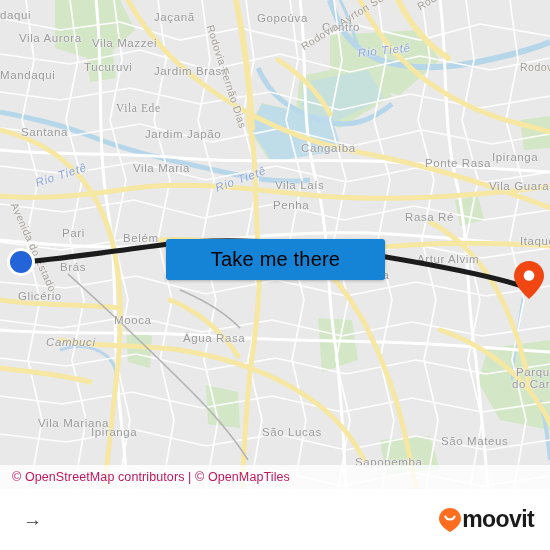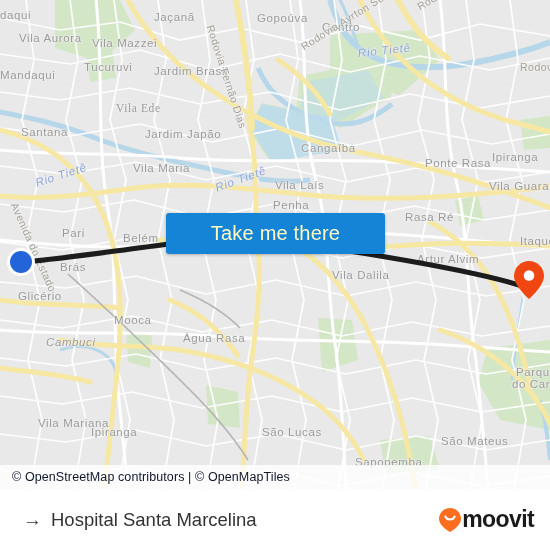--- a/index.html
+++ b/index.html
@@ -82,44 +82,44 @@
     left: 514px;
     top: 261px;
     width: 30px;
     height: 38px;
   }
 
   
   #take-me-there {
     position: absolute;
     left: 166px;
-    top: 213px;
+    top: 239px;
     width: 219px;
     height: 41px;
     background: #1583d6;
     border: none;
     border-radius: 3px;
-    color: #fef9c3;
+    color: #000000;
     font-family: "Liberation Sans", sans-serif;
     font-size: 20px;
     letter-spacing: 0.2px;
     cursor: pointer;
     box-shadow: 0 1px 3px rgba(0,0,0,0.25);
     padding: 0;
   }
 
   
   #attribution {
     position: absolute;
     left: 0;
     top: 465px;
     width: 550px;
     height: 24px;
     background: rgba(255,255,255,0.80);
-    color: #0f172a;
+    color: #be185d;
     font-size: 12.5px;
     display: flex;
     align-items: center;
     padding-left: 12px;
     box-sizing: border-box;
     letter-spacing: 0.1px;
   }
 
   
   #footer {
@@ -331,21 +331,20 @@
     </div>
 
     <button id="take-me-there" style="background: rgb(21, 131, 214);">Take me there</button>
 
     <div id="attribution">© OpenStreetMap contributors | © OpenMapTiles</div>
   </div>
 
   <div id="footer">
     <div id="trip">
       <span class="arrow">→</span>
-      <span>Hospital Santa Marcelina</span>
     </div>
     <div id="brand">
       <svg width="22" height="24" viewBox="0 0 22 24">
         <path id="brand-pin" d="M11 0 C4.9 0 0 4.9 0 11 C0 18 11 24 11 24 C11 24 22 18 22 11 C22 4.9 17.1 0 11 0 Z" fill="#ff6d1f"></path>
         <path d="M6.4 8.6 C7.4 12.4 14.6 12.4 15.6 8.6" stroke="#ffffff" stroke-width="2.1" fill="none" stroke-linecap="round"></path>
       </svg>
       <span class="wordmark">moovit</span>
     </div>
   </div>
 

